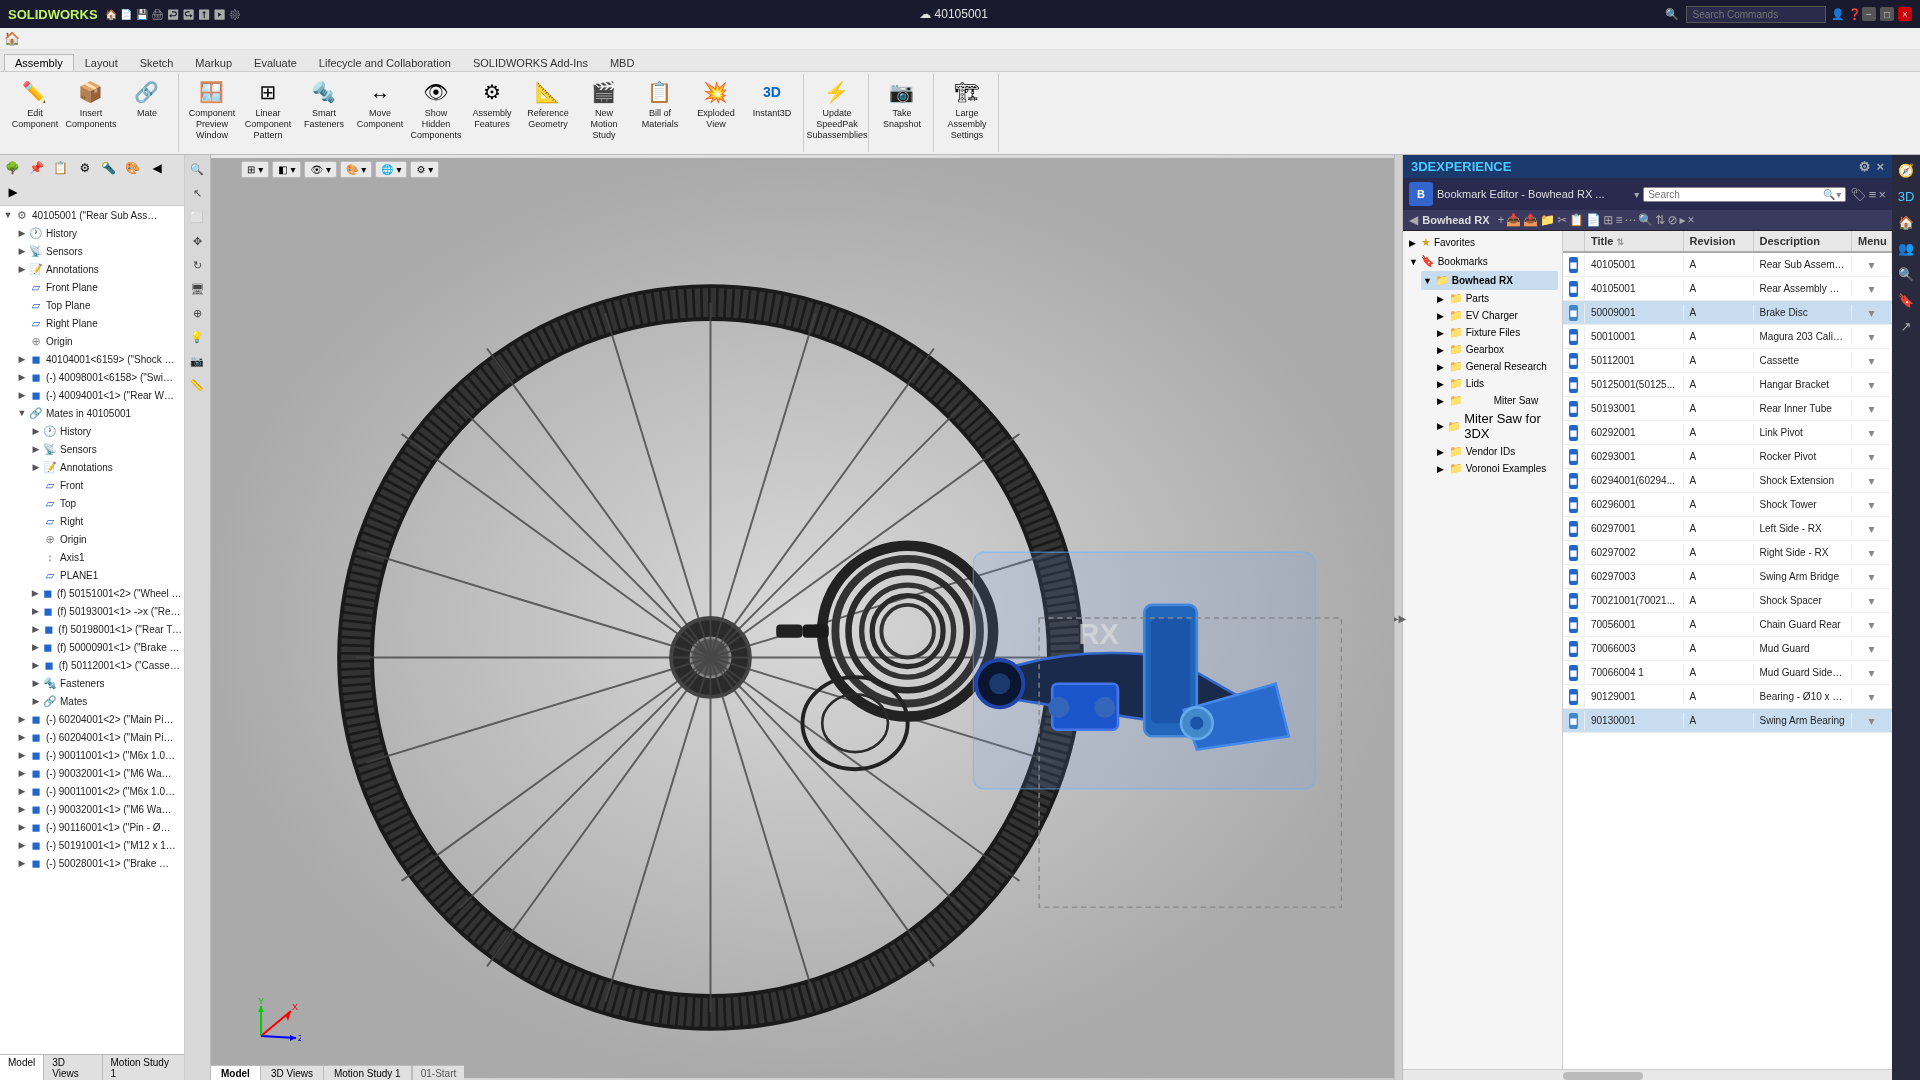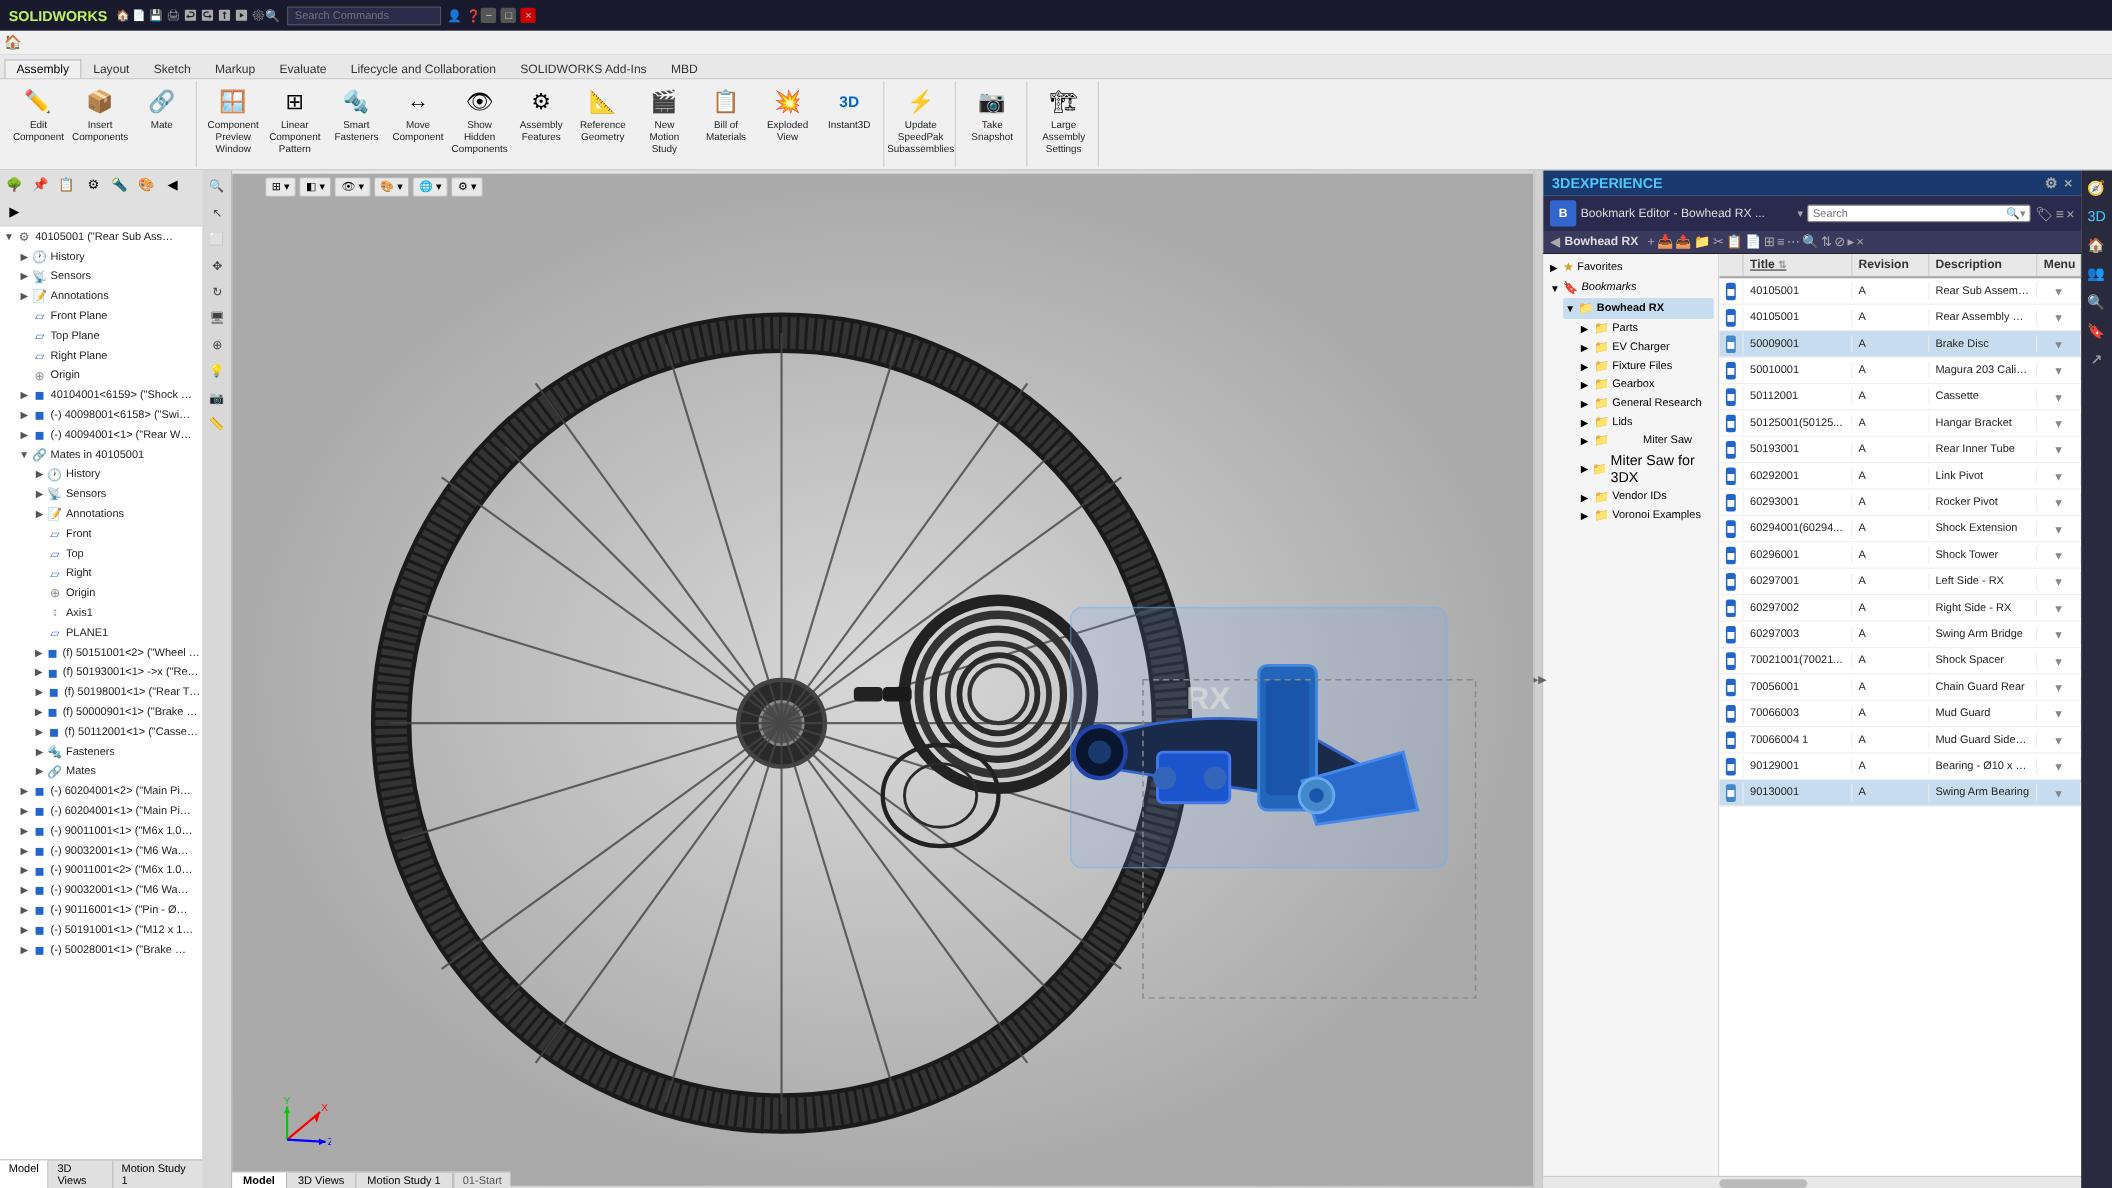--- a/index.html
+++ b/index.html
@@ -49,21 +49,21 @@
     #panel-header .panel-title { color: #4dc8ff; font-size: 13px; }
     .search-box { flex: 1; display: flex; align-items: center; background: #fff; border: 1px solid #888; border-radius: 2px; padding: 1px 4px; }
     .search-box input { border: none; outline: none; font-size: 11px; flex: 1; }
     #panel-nav { background: #e8e8e8; padding: 3px 6px; display: flex; align-items: center; gap: 4px; border-bottom: 1px solid #ccc; }
     .breadcrumb-path { font-size: 11px; color: #333; font-weight: bold; }
 
     
     #data-table { flex: 1; overflow-y: auto; background: #fff; }
     .table-header { display: flex; background: #e8e8e8; border-bottom: 2px solid #aaa; position: sticky; top: 0; z-index: 10; }
     .th { padding: 4px 6px; font-size: 11px; font-weight: bold; color: #333; border-right: 1px solid #ccc; }
-    .th-title { flex: 2; text-decoration: underline; }
+    .th-title { flex: 2; }
     .th-rev { width: 70px; }
     .th-desc { flex: 2; }
     .th-menu { width: 40px; }
     .table-row { display: flex; align-items: center; border-bottom: 1px solid #eee; cursor: pointer; min-height: 24px; }
     .table-row.selected { background: #c8dcf0; }
     .td { padding: 2px 6px; font-size: 11px; color: #222; overflow: hidden; text-overflow: ellipsis; white-space: nowrap; border-right: 1px solid #eee; }
     .td-icon { width: 22px; display: flex; align-items: center; justify-content: center; }
     .td-title { flex: 2; font-size: 10px; }
     .td-rev { width: 70px; font-size: 10px; }
     .td-desc { flex: 2; font-size: 10px; }
@@ -91,20 +91,23 @@
     ::-webkit-scrollbar-thumb { background: #bbb; border-radius: 4px; }
     .lv-btn { width: 22px; height: 22px; display: flex; align-items: center; justify-content: center; cursor: pointer; font-size: 13px; color: #444; border-radius: 2px; }
   </style>
 </head>
 <body>
 
 <div id="titlebar">
   <span class="sw-logo">SOLIDWORKS</span>
   <span style="color:#aaa;font-size:10px;">
     🏠 📄 💾 🖨 ↩ ↪ ⬆ ▶ ⚙
+  </span>
+  <span class="title-center">
+    ☁ <span>40105001</span>
   </span>
   <span style="display:flex;gap:6px;align-items:center;">
     <span style="font-size:11px;color:#aaa;">🔍</span>
     <input style="background: rgb(42, 42, 74); border: 1px solid rgb(85, 85, 85); color: rgb(221, 221, 221); padding: 2px 6px; font-size: 10px; width: 140px;" placeholder="Search Commands">
     <span style="font-size:11px;color:#aaa;">👤 ❓</span>
   </span>
   <div class="win-controls">
     <div class="win-btn">−</div>
     <div class="win-btn">□</div>
     <div class="win-btn" style="background:#cc0000;">×</div>
@@ -631,21 +634,21 @@
 
           <div style="display:flex; align-items:center; padding:3px 2px; cursor:pointer;">
             <span style="width:12px;font-size:9px;">▶</span>
             <span style="font-size:11px;margin-right:3px;color:#d4a020;">★</span>
             <span style="font-size:10px;">Favorites</span>
           </div>
 
           <div style="display:flex; align-items:center; padding:3px 2px; cursor:pointer;">
             <span style="width:12px;font-size:9px;">▼</span>
             <span style="font-size:11px;margin-right:3px;color:#888;">🔖</span>
-            <span style="font-size:10px;font-style:italic;">Bookmarks</span>
+            <span style="font-size:10px;">Bookmarks</span>
           </div>
 
           <div style="display:flex; align-items:center; padding:3px 2px; cursor:pointer; margin-left:14px; background:#c8dcf0; border-radius:2px;">
             <span style="width:12px;font-size:9px;">▼</span>
             <span style="font-size:11px;margin-right:3px;color:#888;">📁</span>
             <span style="font-size:10px;font-weight:bold;">Bowhead RX</span>
           </div>
 
           <div id="bm-subitems" style="margin-left:28px;">
             <div style="display:flex; align-items:center; padding:2px 2px; cursor:pointer;">

